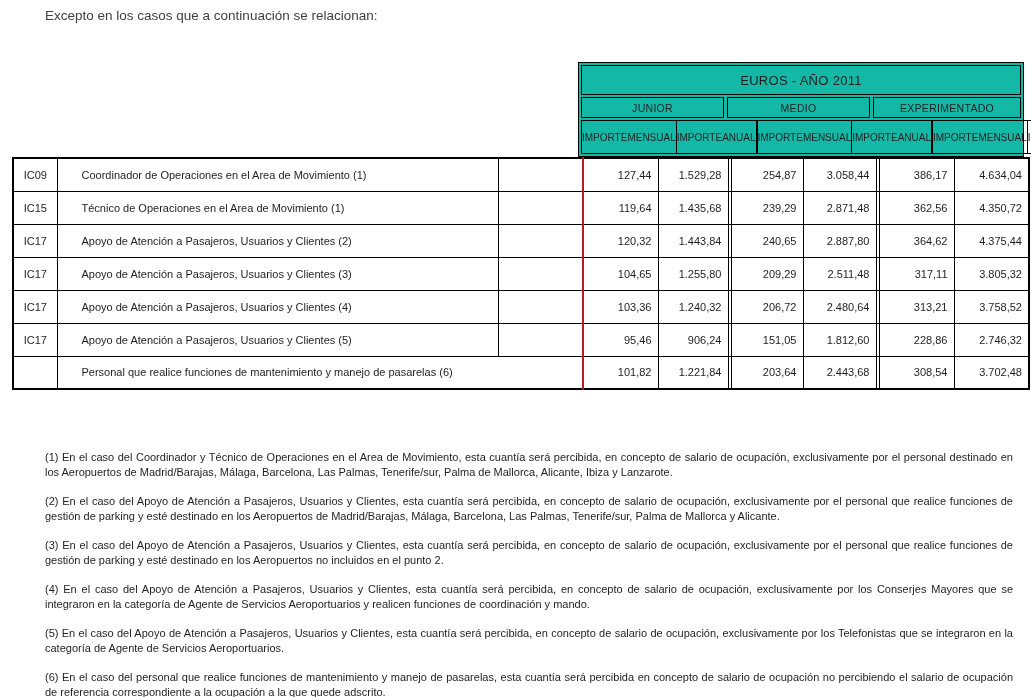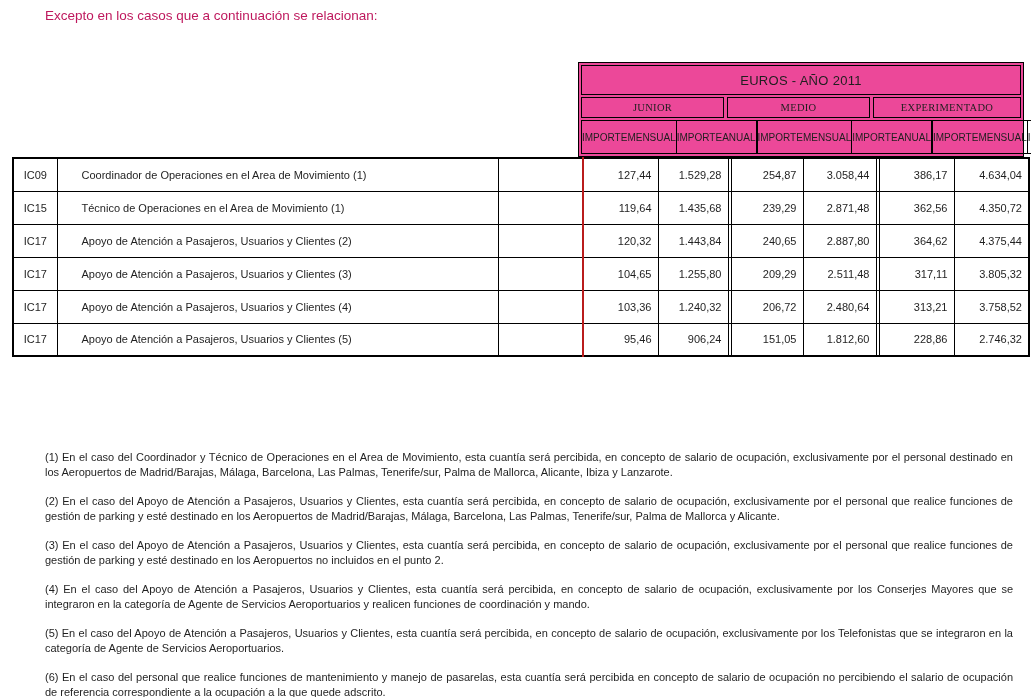--- a/index.html
+++ b/index.html
@@ -1,29 +1,29 @@
 <!DOCTYPE html>
 <html><head>
 <meta charset="utf-8">
 <style>
   * { margin:0; padding:0; box-sizing:border-box; }
   html,body { background:#ffffff; }
   body { font-family:"Liberation Sans","DejaVu Sans",sans-serif; color:#1f1f1f; }
   .page { position:relative; width:1031px; height:697px; background:#fff; overflow:hidden; }
 
-  .intro { position:absolute; left:45px; top:8px; font-size:13.5px; color:#be185d; }
+  .intro { position:absolute; left:45px; top:8px; font-size:13.5px; color:#404040; }
 
   .table-zone { position:absolute; left:8px; top:62px; width:1016px; }
 
   
   .thead { position:absolute; left:570px; top:0; width:446px; height:95px;
-           border:1px solid #000; padding:2px; display:flex; flex-direction:column; gap:2px; background:#ec4899; }
+           border:1px solid #000; padding:2px; display:flex; flex-direction:column; gap:2px; background:#14b8a6; }
   .title-box { flex:0 0 30px; border:1px solid #000; display:flex; align-items:center; justify-content:center;
                font-size:13px; letter-spacing:.3px; }
-  .groups-row { flex:0 0 21px; display:grid; grid-template-columns:145fr 3fr 145fr 3fr 150fr;font-family:Liberation Serif, serif; }
+  .groups-row { flex:0 0 21px; display:grid; grid-template-columns:145fr 3fr 145fr 3fr 150fr; }
   .group-box { border:1px solid #000; display:flex; align-items:center; justify-content:center;
                font-size:10.5px; letter-spacing:.3px; }
   .importe-row { flex:1; display:grid; grid-template-columns:145fr 3fr 145fr 3fr 150fr; }
   .importe-group { border:1px solid #000; display:grid; }
   .importe-group.g1 { grid-template-columns:75fr 70fr; }
   .importe-group.g2 { grid-template-columns:72fr 73fr; }
   .importe-group.g3 { grid-template-columns:75fr 75fr; }
   .importe-cell { display:flex; flex-direction:row; align-items:center; justify-content:center;
                   font-size:10px; line-height:13px; }
   .importe-cell + .importe-cell { border-left:1px solid #000; }
@@ -184,20 +184,32 @@
           <td class="c-spacer"></td>
           <td class="c-num first">95,46</td>
           <td class="c-num">906,24</td>
           <td class="c-gap"></td>
           <td class="c-num">151,05</td>
           <td class="c-num">1.812,60</td>
           <td class="c-gap"></td>
           <td class="c-num">228,86</td>
           <td class="c-num">2.746,32</td>
         </tr>
+        <tr>
+          <td class="c-code"></td>
+          <td class="c-desc" colspan="2">Personal que realice funciones de mantenimiento y manejo de pasarelas (6)</td>
+          <td class="c-num first">101,82</td>
+          <td class="c-num">1.221,84</td>
+          <td class="c-gap"></td>
+          <td class="c-num">203,64</td>
+          <td class="c-num">2.443,68</td>
+          <td class="c-gap"></td>
+          <td class="c-num">308,54</td>
+          <td class="c-num">3.702,48</td>
+        </tr>
       </tbody>
     </table>
   </div>
 
   <div class="footnotes">
     <p>(1) En el caso del Coordinador y Técnico de Operaciones en el Area de Movimiento, esta cuantía será percibida, en concepto de salario de ocupación, exclusivamente por el personal destinado en los Aeropuertos de Madrid/Barajas, Málaga, Barcelona, Las Palmas, Tenerife/sur, Palma de Mallorca, Alicante, Ibiza y Lanzarote.</p>
     <p>(2) En el caso del Apoyo de Atención a Pasajeros, Usuarios y Clientes, esta cuantía será percibida, en concepto de salario de ocupación, exclusivamente por el personal que realice funciones de gestión de parking y esté destinado en los Aeropuertos de Madrid/Barajas, Málaga, Barcelona, Las Palmas, Tenerife/sur, Palma de Mallorca y Alicante.</p>
     <p>(3) En el caso del Apoyo de Atención a Pasajeros, Usuarios y Clientes, esta cuantía será percibida, en concepto de salario de ocupación, exclusivamente por el personal que realice funciones de gestión de parking y esté destinado en los Aeropuertos no incluidos en el punto 2.</p>
     <p>(4) En el caso del Apoyo de Atención a Pasajeros, Usuarios y Clientes, esta cuantía será percibida, en concepto de salario de ocupación, exclusivamente por los Conserjes Mayores que se integraron en la categoría de Agente de Servicios Aeroportuarios y realicen funciones de coordinación y mando.</p>
     <p>(5) En el caso del Apoyo de Atención a Pasajeros, Usuarios y Clientes, esta cuantía será percibida, en concepto de salario de ocupación, exclusivamente por los Telefonistas que se integraron en la categoría de Agente de Servicios Aeroportuarios.</p>

